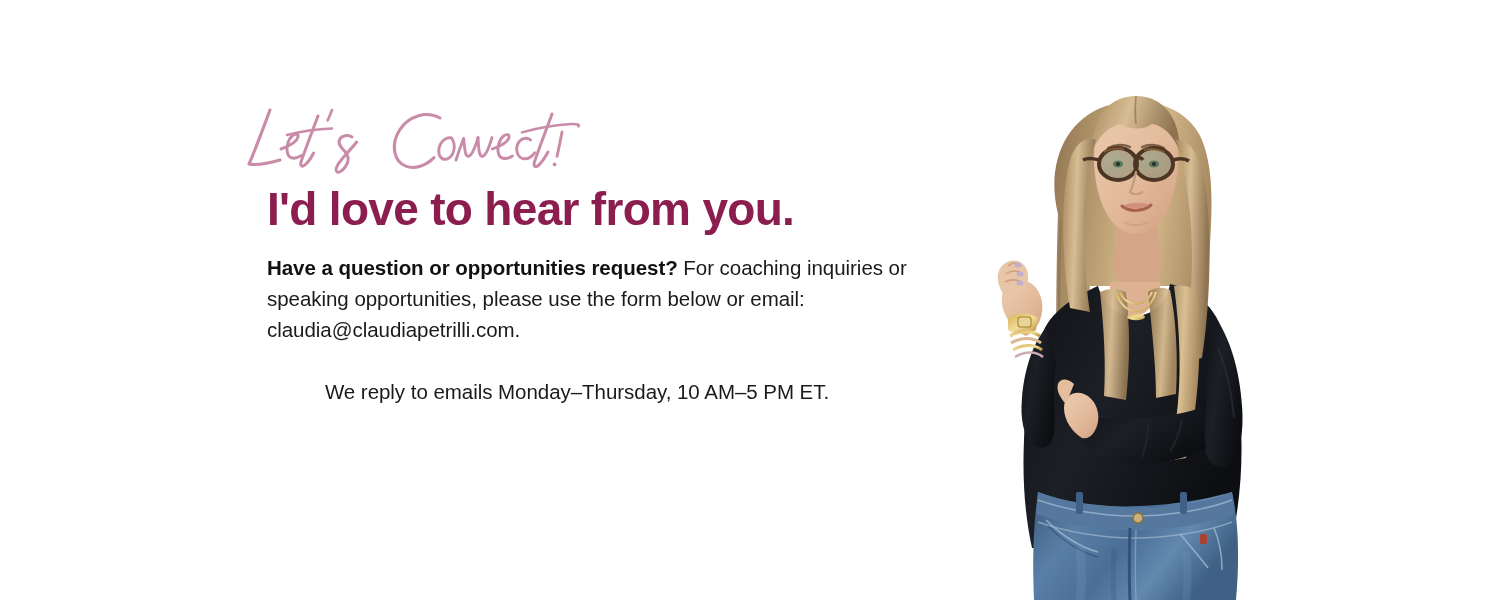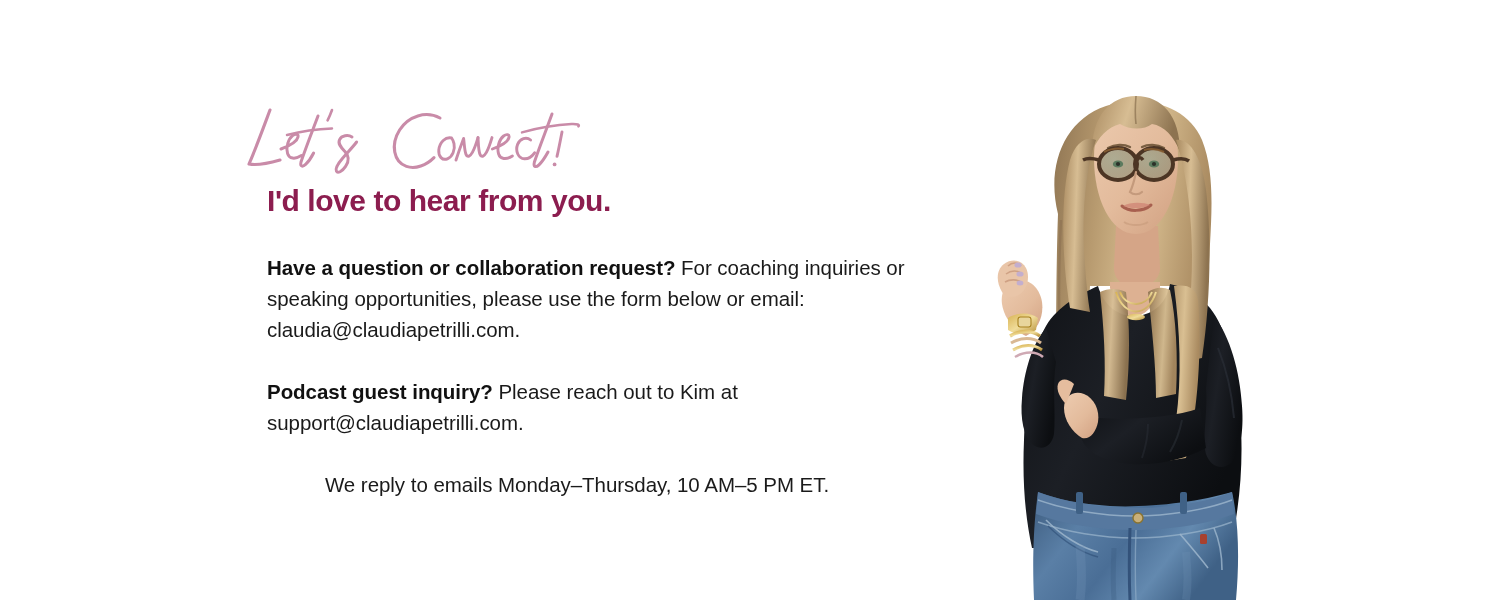--- a/index.html
+++ b/index.html
@@ -38,21 +38,21 @@
     pointer-events: none;
   }
   .script-wrap svg { display: block; width: 360px; height: 78px; overflow: visible; }
 
   .headline {
     position: absolute;
     left: 27px;
     top: 80px;
     margin: 0;
     font-family: "Liberation Sans", sans-serif;
-    font-size: 30px;
+    font-size: 46px;
     font-weight: 700;
     letter-spacing: -0.015em;
     line-height: 1.12;
     color: #8c1d4f;
     white-space: nowrap;
   }
 
   .body-copy {
     position: absolute;
     left: 27px;
@@ -128,24 +128,21 @@
           <path d="M322 28 C320 38.4 318.4 46.4 317 52.4" stroke-width="2.9"></path>
           <circle cx="314.6" cy="60.4" r="1.9" fill="#c98ba8" stroke="none"></circle>
         </g>
       </svg>
     </div>
 
     <h1 class="headline">I'd love to hear from you.</h1>
 
     <div class="body-copy">
       <p class="para p1">
-        <span class="lead">Have a question or collaboration request?</span><span> For coaching inquiries or speaking opportunities, please use the form below or email: claudia@claudiapetrilli.com.</span>
-      </p>
-      <p class="para p2">
-        <span class="lead">Podcast guest inquiry?</span><span> Please reach out to Kim at support@claudiapetrilli.com.</span>
+        <span class="lead">Have a question or opportunities request?</span><span> For coaching inquiries or speaking opportunities, please use the form below or email: claudia@claudiapetrilli.com.</span>
       </p>
       <p class="para p3">
         <span>We reply to emails Monday–Thursday, 10 AM–5 PM ET.</span>
       </p>
     </div>
 
   </div>
 
   <div class="photo">
 

